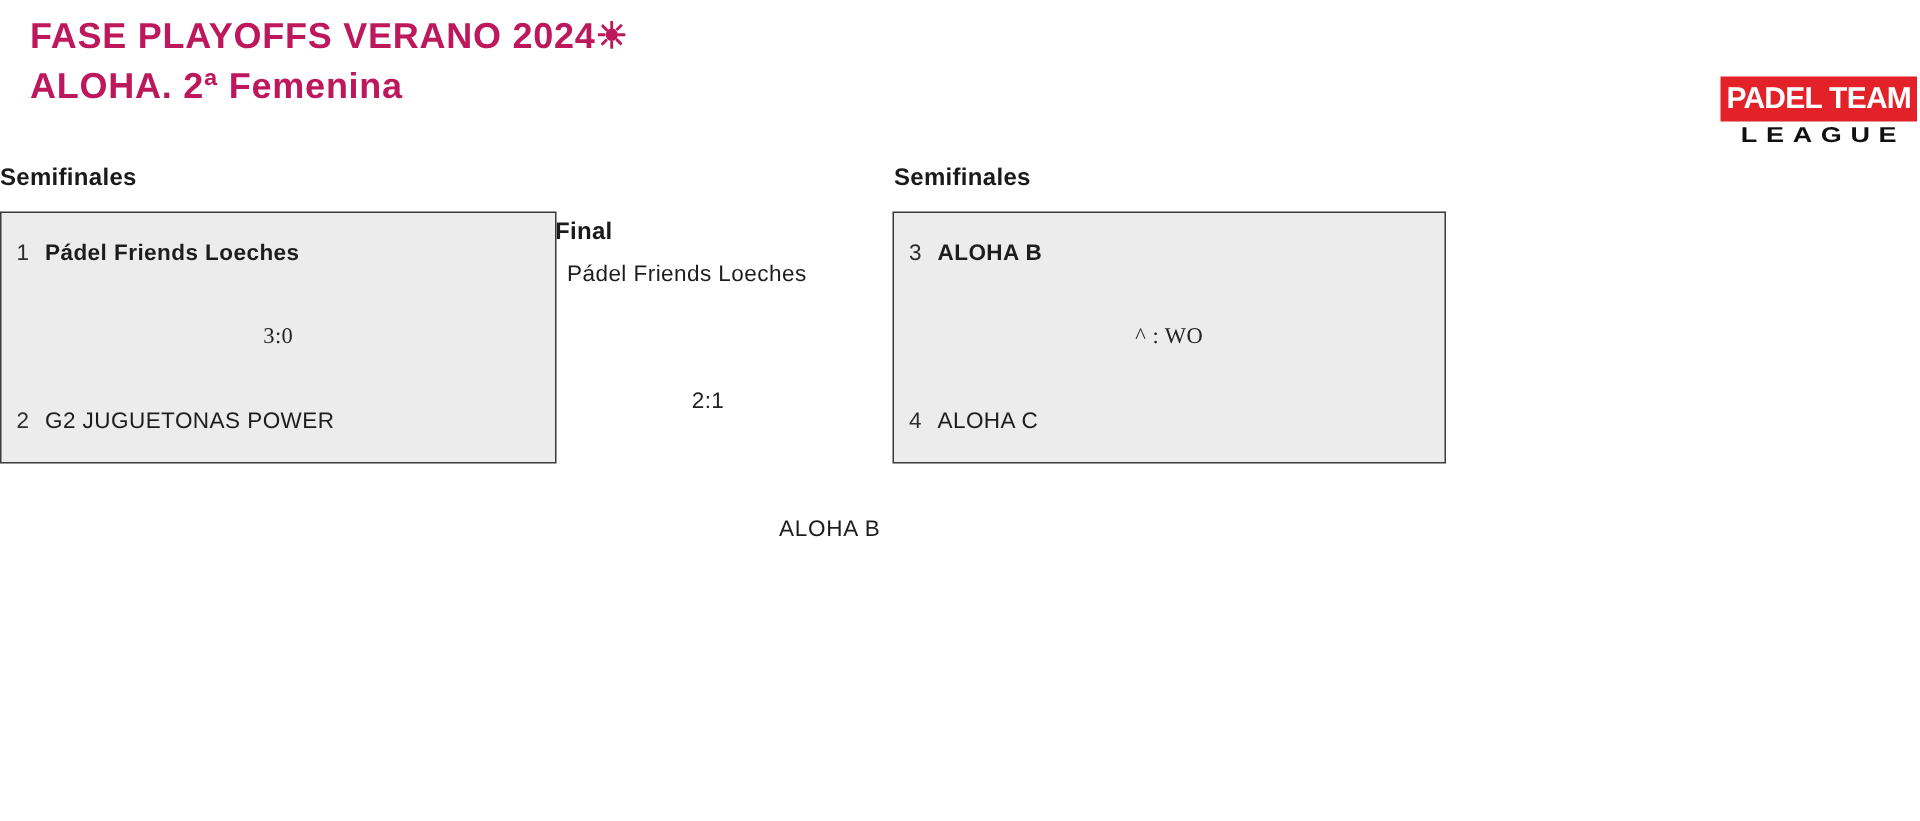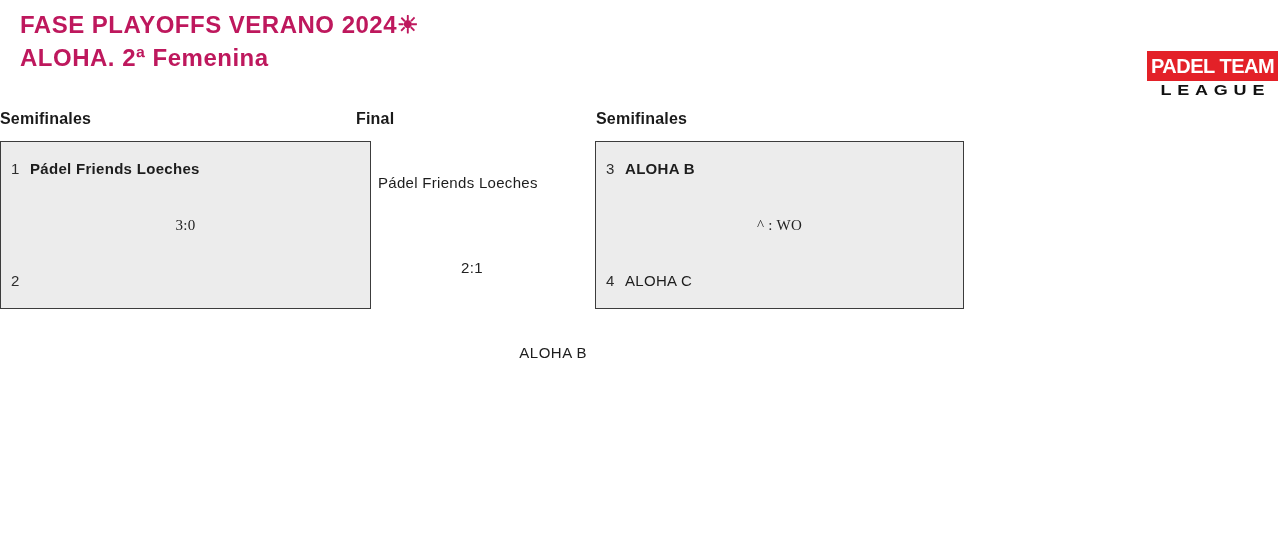--- a/index.html
+++ b/index.html
@@ -20,21 +20,21 @@
             font-size:20px;letter-spacing:-0.5px;display:flex;align-items:center;
             justify-content:center;white-space:nowrap;}
   .logo-bottom{margin-top:1px;color:#111;font-weight:800;font-size:18px;
                letter-spacing:0.32em;text-indent:0.32em;text-align:center;
                transform:scaleY(0.8);transform-origin:top center;white-space:nowrap;}
 
   
   .col-header{position:absolute;top:110px;font-size:16px;font-weight:700;
               color:#1a1a1a;text-align:left;letter-spacing:0.2px;}
   .col-header.left{left:0;width:370px;}
-  .col-header.center{left:356px;width:226px;}
+  .col-header.center{left:370px;width:226px;margin-top:36px;}
   .col-header.right{left:596px;width:368px;}
 
   
   .match-box{position:absolute;top:141px;height:168px;background:var(--box-fill);
              border:1.5px solid var(--box-border);}
   .match-box.sf-left{left:0;width:371px;}
   .match-box.sf-right{left:595px;width:369px;}
   .team-row{position:absolute;left:10px;right:10px;display:flex;align-items:baseline;
             height:20px;line-height:20px;font-size:15px;color:#1d1d1d;white-space:nowrap;}
   .team-row.top{top:17px;}
@@ -71,20 +71,21 @@
 <div class="col-header right">Semifinales</div>
 
 <div class="match-box sf-left">
   <div class="team-row top">
     <span class="seed">1</span>
     <span class="team-name winner">Pádel Friends Loeches</span>
   </div>
   <div class="match-score">3:0</div>
   <div class="team-row bottom">
     <span class="seed">2</span>
+    <span class="team-name">G2 JUGUETONAS POWER</span>
   </div>
 </div>
 
 <div class="final-team1">Pádel Friends Loeches</div>
 <div class="final-score">2:1</div>
 <div class="final-team2">ALOHA B</div>
 
 <div class="match-box sf-right">
   <div class="team-row top">
     <span class="seed">3</span>

